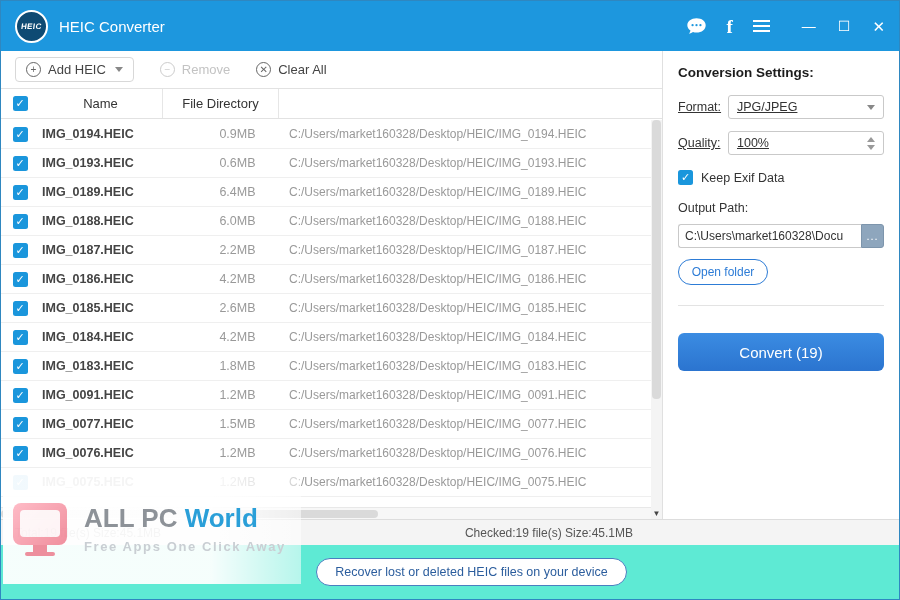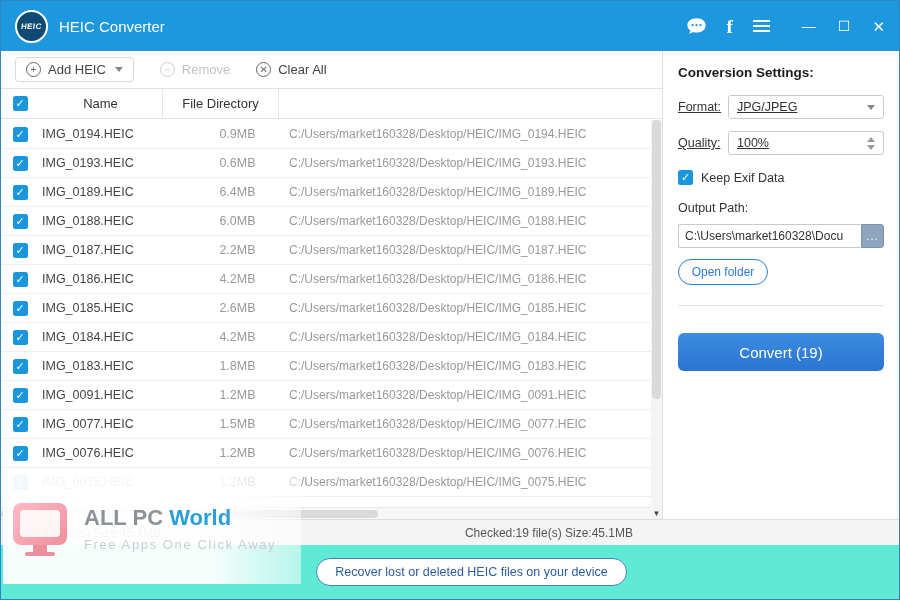--- a/index.html
+++ b/index.html
@@ -34,21 +34,21 @@
   .chev { width:0; height:0; border-left:4px solid transparent; border-right:4px solid transparent; border-top:5px solid #888; margin-left:2px; }
 
   
   .table { flex:1; position:relative; border-top:1px solid #e2e2e2; min-height:0; }
   .thead { display:grid; grid-template-columns:38px 124px 116px 1fr; height:30px; border-bottom:1px solid #e2e2e2; }
   .th { display:flex; align-items:center; justify-content:center; font-size:13px; color:#333; border-right:1px solid #e6e6e6; }
   .th:first-child { border-right:none; }
   .rows { position:absolute; top:31px; left:0; right:11px; bottom:12px; overflow:hidden; }
   .row { display:grid; grid-template-columns:38px 124px 116px 1fr; height:29px; align-items:center; border-bottom:1px solid #efefef; }
   .checkbox { width:15px; height:15px; background:#1a96dc; border-radius:2.5px; color:#fff; font-size:11px; display:flex; align-items:center; justify-content:center; margin:0 auto; cursor:pointer; }
-  .cell-name { color:#444; font-size:12.5px; padding-left:3px; white-space:nowrap; overflow:hidden; }
+  .cell-name { color:#444; font-size:12.5px; padding-left:3px; white-space:nowrap; overflow:hidden;font-weight:bold; }
   .cell-size { color:#999; font-size:12.5px; padding-left:33px;text-align:center; }
   .cell-dir { color:#999; font-size:12px; padding-left:10px; white-space:nowrap; overflow:hidden; }
 
   .vscroll { position:absolute; top:31px; right:0; bottom:0; width:11px; background:#f4f4f4; }
   .vthumb { position:absolute; top:0; left:1px; width:9px; height:70%; background:#dadada; border-radius:4px; cursor:pointer; }
   .vdown { position:absolute; bottom:1px; left:0; right:0; text-align:center; font-size:8px; color:#444; cursor:pointer; }
   .hscroll { position:absolute; left:0; right:11px; bottom:0; height:12px; background:#f7f7f7; border-top:1px solid #e8e8e8; }
   .hthumb { position:absolute; left:0; top:2px; height:8px; width:58%; background:#dadada; border-radius:4px; cursor:pointer; }
 
   
@@ -77,23 +77,23 @@
   .footer { height:54px; background:#5eead4; display:flex; align-items:center; justify-content:center; flex:0 0 auto;padding-left:43px; }
   .recover-btn { border:1px solid #4a7fc0; color:#2b5d9d; background:#fff; border-radius:14px; padding:6px 18px; font-size:12.5px; font-family:"Liberation Sans", sans-serif; cursor:pointer; }
 
   
   .watermark { position:absolute; left:2px; bottom:15px; width:298px; height:110px; background:linear-gradient(90deg, rgba(255,255,255,.94) 70%, rgba(255,255,255,.55)); display:flex; align-items:center; gap:13px; padding:0 8px; z-index:5; pointer-events:none; }
   .wm-logo { width:60px; height:60px; position:relative; opacity:.6; flex:0 0 auto; }
   .wm-screen { position:absolute; left:2px; top:4px; width:54px; height:42px; background:linear-gradient(135deg,#ff8fa2,#e8475f); border-radius:8px; }
   .wm-screen::after { content:""; position:absolute; left:7px; top:7px; right:7px; bottom:8px; background:#fff; border-radius:4px; opacity:.9; }
   .wm-stand { position:absolute; left:22px; top:46px; width:14px; height:8px; background:#e8475f; }
   .wm-base { position:absolute; left:14px; top:53px; width:30px; height:4px; background:#e8475f; border-radius:2px; }
-  .wm-brand { font-size:22px; font-weight:bold; color:#8d9298; line-height:1.1; white-space:nowrap; }
+  .wm-brand { font-size:26px; font-weight:bold; color:#8d9298; line-height:1.1; white-space:nowrap; }
   .wm-brand .blue { color:#2a9fd8; }
-  .wm-tagline { font-size:13px; color:#c9ced3; letter-spacing:1.6px; margin-top:7px; white-space:nowrap; }
+  .wm-tagline { font-size:13px; color:#c9ced3; letter-spacing:1.6px; margin-top:7px; white-space:nowrap;font-weight:bold; }
 </style>
 </head>
 <body>
 
 <div class="window">
 
   <div class="titlebar">
     <div class="logo">
         <span>HEIC</span>
       </div>

